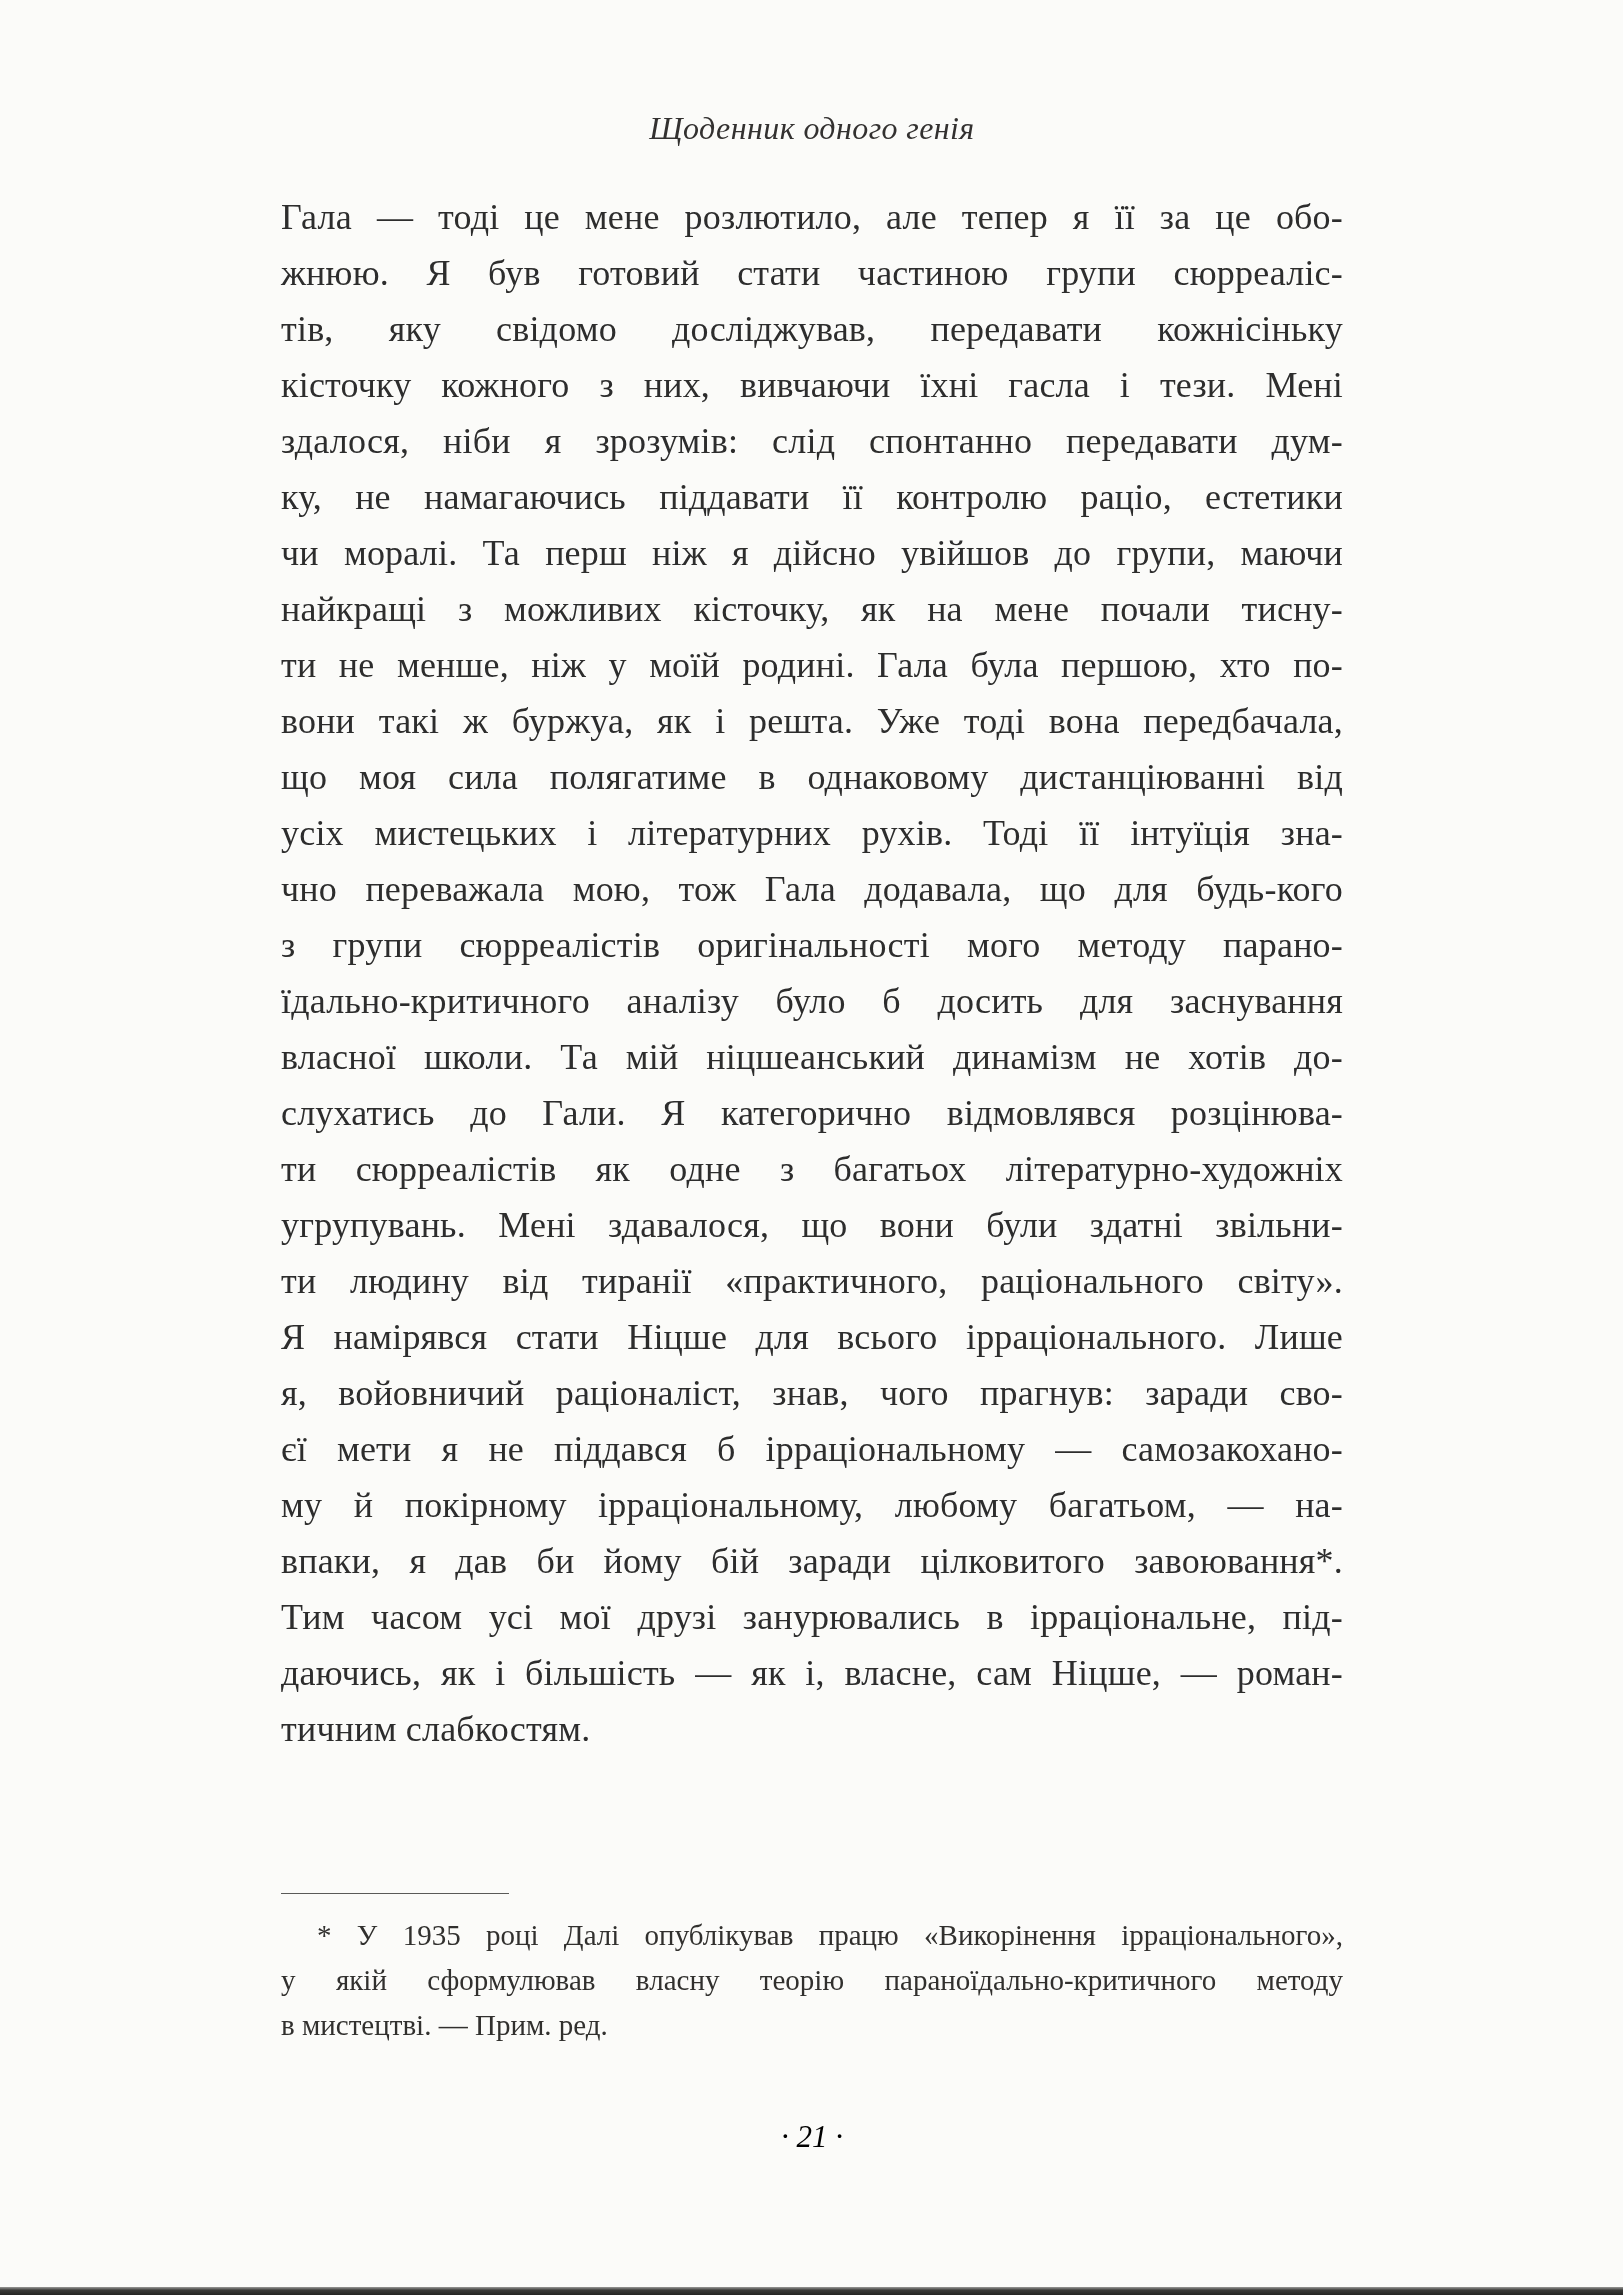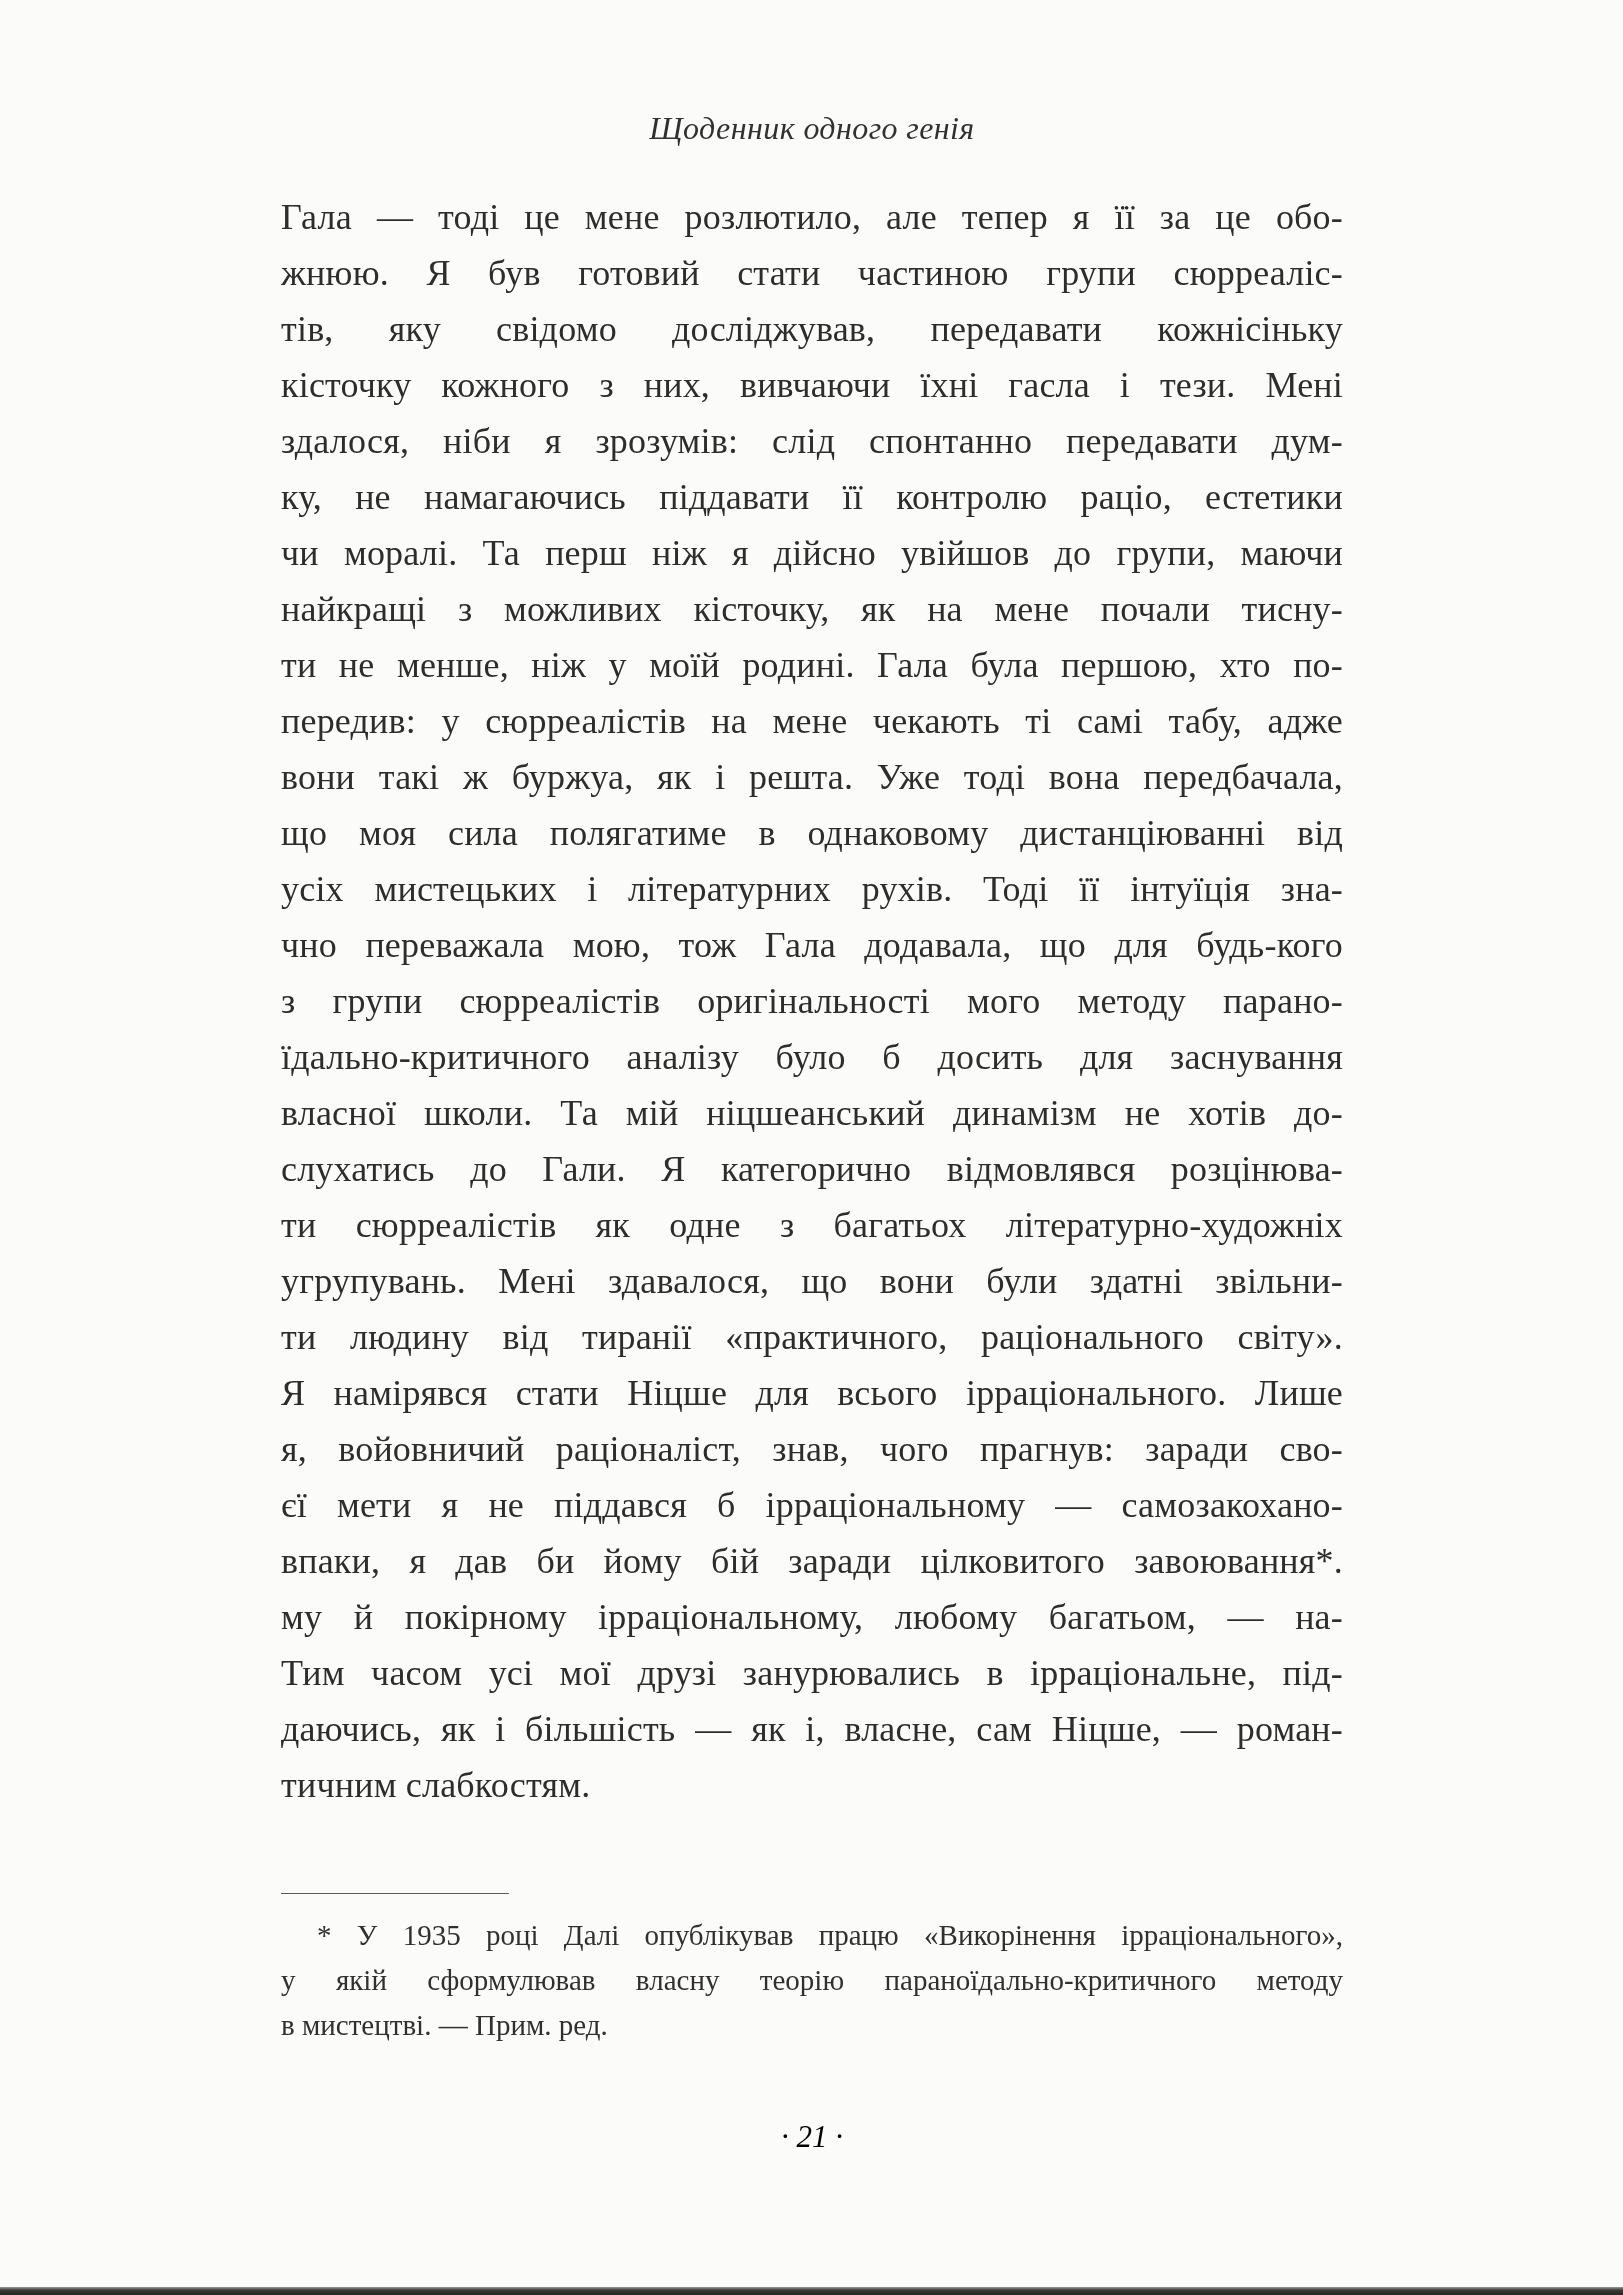--- a/index.html
+++ b/index.html
@@ -106,37 +106,36 @@
   <div class="body-text">
     <div class="line">Гала — тоді це мене розлютило, але тепер я її за це обо-</div>
     <div class="line">жнюю. Я був готовий стати частиною групи сюрреаліс-</div>
     <div class="line">тів, яку свідомо досліджував, передавати кожнісіньку</div>
     <div class="line">кісточку кожного з них, вивчаючи їхні гасла і тези. Мені</div>
     <div class="line">здалося, ніби я зрозумів: слід спонтанно передавати дум-</div>
     <div class="line">ку, не намагаючись піддавати її контролю раціо, естетики</div>
     <div class="line">чи моралі. Та перш ніж я дійсно увійшов до групи, маючи</div>
     <div class="line">найкращі з можливих кісточку, як на мене почали тисну-</div>
     <div class="line">ти не менше, ніж у моїй родині. Гала була першою, хто по-</div>
-    <div class="line">передив: у сюрреалістів на мене чекають ті самі табу, адже</div>
     <div class="line">вони такі ж буржуа, як і решта. Уже тоді вона передбачала,</div>
     <div class="line">що моя сила полягатиме в однаковому дистанціюванні від</div>
     <div class="line">усіх мистецьких і літературних рухів. Тоді її інтуїція зна-</div>
     <div class="line">чно переважала мою, тож Гала додавала, що для будь-кого</div>
     <div class="line">з групи сюрреалістів оригінальності мого методу парано-</div>
     <div class="line">їдально-критичного аналізу було б досить для заснування</div>
     <div class="line">власної школи. Та мій ніцшеанський динамізм не хотів до-</div>
     <div class="line">слухатись до Гали. Я категорично відмовлявся розцінюва-</div>
     <div class="line">ти сюрреалістів як одне з багатьох літературно-художніх</div>
     <div class="line">угрупувань. Мені здавалося, що вони були здатні звільни-</div>
     <div class="line">ти людину від тиранії «практичного, раціонального світу».</div>
     <div class="line">Я намірявся стати Ніцше для всього ірраціонального. Лише</div>
     <div class="line">я, войовничий раціоналіст, знав, чого прагнув: заради сво-</div>
     <div class="line">єї мети я не піддався б ірраціональному — самозакохано-</div>
+    <div class="line">му й покірному ірраціональному, любому багатьом, — на-</div>
     <div class="line">впаки, я дав би йому бій заради цілковитого завоювання*.</div>
-    <div class="line">му й покірному ірраціональному, любому багатьом, — на-</div>
     <div class="line">Тим часом усі мої друзі занурювались в ірраціональне, під-</div>
     <div class="line">даючись, як і більшість — як і, власне, сам Ніцше, — роман-</div>
     <div class="line last">тичним слабкостям.</div>
   </div>
 
   <div class="footnote-rule"></div>
 
   <div class="footnote">
     <div class="fn-line-1">* У 1935 році Далі опублікував працю «Викорінення ірраціонального»,</div>
     <div class="fn-line-2">у якій сформулював власну теорію параноїдально-критичного методу</div>

